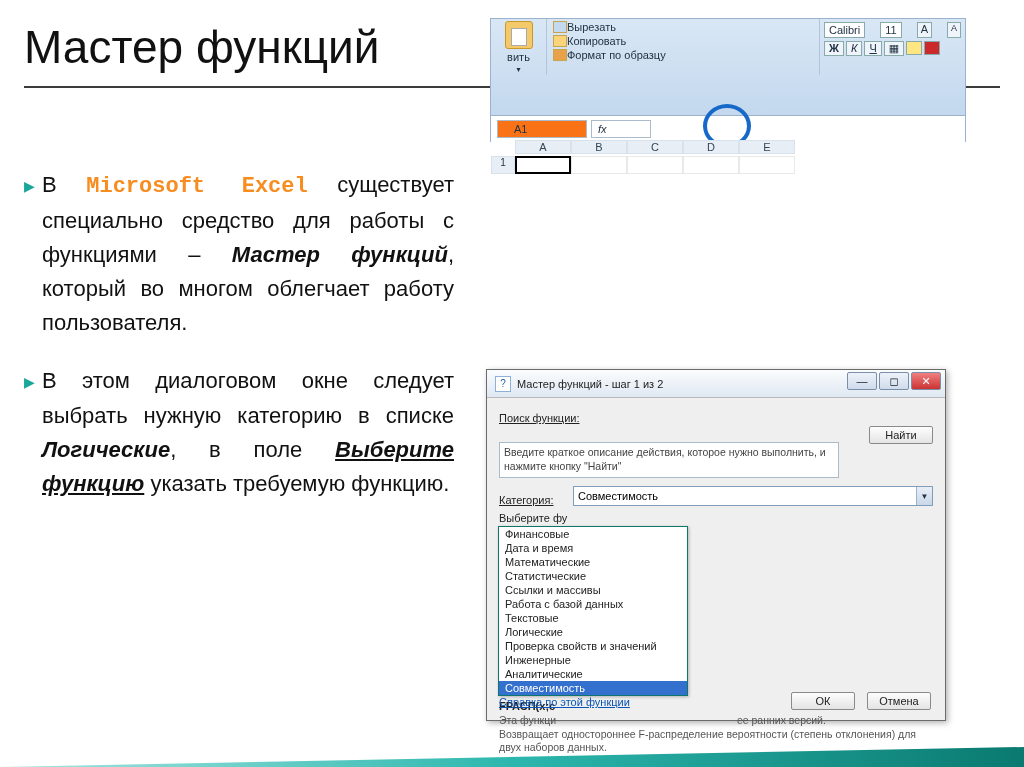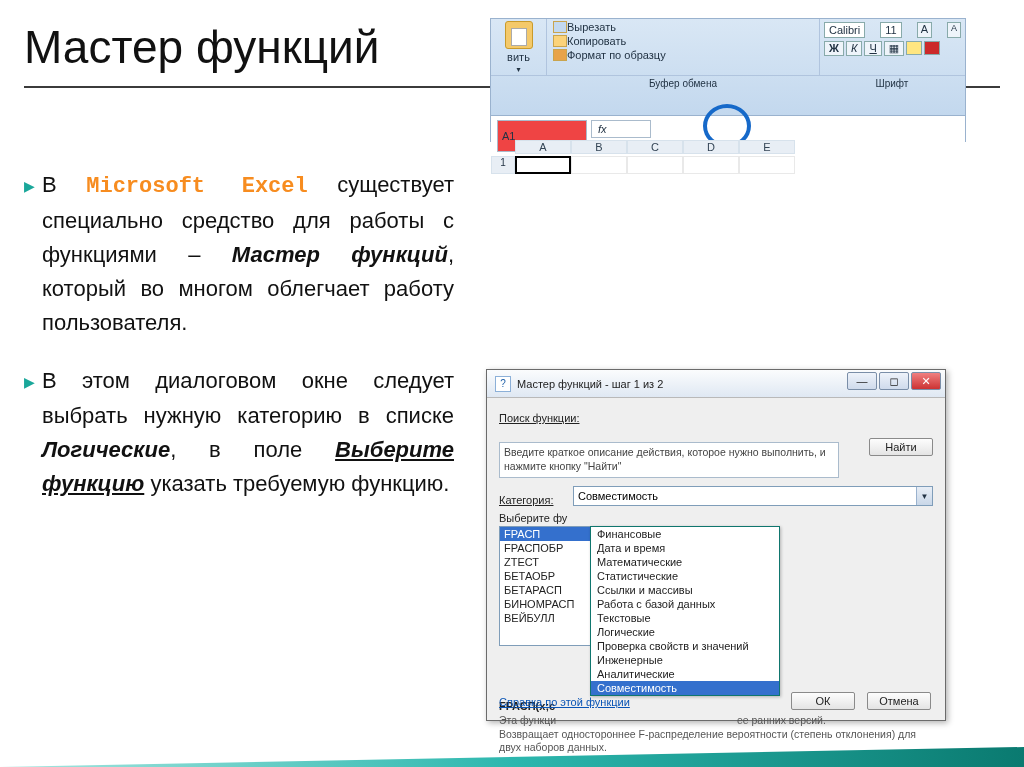--- a/index.html
+++ b/index.html
@@ -53,21 +53,21 @@
   .font-row2{display:flex;gap:2px;}
   .fbtn{border:1px solid #8aa;background:#eef4fa;padding:0 4px;font-size:11px;min-width:16px;text-align:center;}
   .fbtn.b{font-weight:bold;} .fbtn.i{font-style:italic;} .fbtn.u{text-decoration:underline;}
   .fbtn.sw{width:14px;height:14px;padding:0;}
   .grp-labels{display:flex;border-top:1px solid #b0c4de;height:16px;font-size:10px;color:#234;}
   .grp-labels div{display:flex;align-items:center;justify-content:center;}
   .grp1{width:56px;}.grp2{flex:1;}.grp3{width:146px;}
 
   
   .sheet{position:absolute;top:96px;left:0;right:0;height:60px;background:#fff;border-top:1px solid #9ab2ce;}
-  .namebox{position:absolute;top:4px;left:6px;width:90px;height:32px;border:1px solid #aabbcc;background:#ef4444;font-size:11px;padding:1px 4px;display:flex;align-items:center;}
+  .namebox{position:absolute;top:4px;left:6px;width:90px;height:18px;border:1px solid #aabbcc;background:#f97316;font-size:11px;padding:1px 16px;display:flex;align-items:center;}
   .fxbtn{position:absolute;top:4px;left:100px;width:60px;height:18px;border:1px solid #aabbcc;background:#fff;font-size:11px;font-style:italic;display:flex;align-items:center;justify-content:flex-start;padding:0 6px;}
   .fxcircle{position:absolute;top:-12px;left:212px;width:48px;height:44px;border:4px solid #1669c9;border-radius:50%;background:transparent;}
   .colheads{position:absolute;top:24px;left:24px;right:0;display:flex;}
   .colheads div{flex:1;max-width:56px;border:1px solid #d7e2ec;background:#e8eef5;font-size:11px;text-align:center;color:#345;}
   .rowh{position:absolute;top:40px;left:0;width:24px;height:18px;border:1px solid #d7e2ec;background:#e8eef5;font-size:10px;text-align:center;}
   .cell{position:absolute;height:18px;border:1px solid #e9e9e9;background:#fff;}
   .cell.sel{border:2px solid #000;}
 
   
   .dialog{position:absolute;top:369px;left:486px;width:460px;height:352px;
@@ -152,25 +152,20 @@
       <div class="font-row2">
         <div class="fbtn b">Ж</div>
         <div class="fbtn i">К</div>
         <div class="fbtn u">Ч</div>
         <div class="fbtn">▦</div>
         <div class="fbtn sw" style="background:#ffe680"></div>
         <div class="fbtn sw" style="background:#cc2a2a"></div>
       </div>
     </div>
   </div>
-  <div class="grp-labels">
-    <div class="grp1"></div>
-    <div class="grp2">Буфер обмена</div>
-    <div class="grp3">Шрифт</div>
-  </div>
 
   <div class="sheet">
     <div class="namebox">A1</div>
     <div class="fxbtn">
         <span>fx</span>
       </div>
     <div class="fxcircle"></div>
     <div class="colheads">
       <div>A</div>
       <div>B</div>
@@ -193,42 +188,33 @@
     <span>Мастер функций - шаг 1 из 2</span>
     <div class="winbtns">
       <div class="winbtn">—</div>
       <div class="winbtn">◻</div>
       <div class="winbtn close">✕</div>
     </div>
   </div>
   <div class="dlg-body">
     <div class="lbl">Поиск функции:</div>
     <div class="searchbox">Введите краткое описание действия, которое нужно выполнить, и нажмите кнопку "Найти"</div>
-    <div class="btn" style="top:68px;right:12px;">Найти</div>
+    <div class="btn" style="top:56px;right:12px;">Найти</div>
 
     <div class="cat-row">
       <div class="catlbl">Категория:</div>
       <div class="combo">
         <input class="combo-input" readonly="" value="Совместимость" style="">
         <div class="combo-arrow">▼</div>
       </div>
     </div>
 
     <div class="sel-lbl">Выберите фу</div>
 
     <div class="listwrap">
-      <div class="funclist">
-        <div class="it sel">FРАСП</div>
-        <div class="it">FРАСПОБР</div>
-        <div class="it">ZТЕСТ</div>
-        <div class="it">БЕТАОБР</div>
-        <div class="it">БЕТАРАСП</div>
-        <div class="it">БИНОМРАСП</div>
-        <div class="it">ВЕЙБУЛЛ</div>
-      </div>
       <div class="dropdown">
         <div class="opt">Финансовые</div>
         <div class="opt">Дата и время</div>
         <div class="opt">Математические</div>
         <div class="opt">Статистические</div>
         <div class="opt">Ссылки и массивы</div>
         <div class="opt">Работа с базой данных</div>
         <div class="opt">Текстовые</div>
         <div class="opt">Логические</div>
         <div class="opt">Проверка свойств и значений</div>

